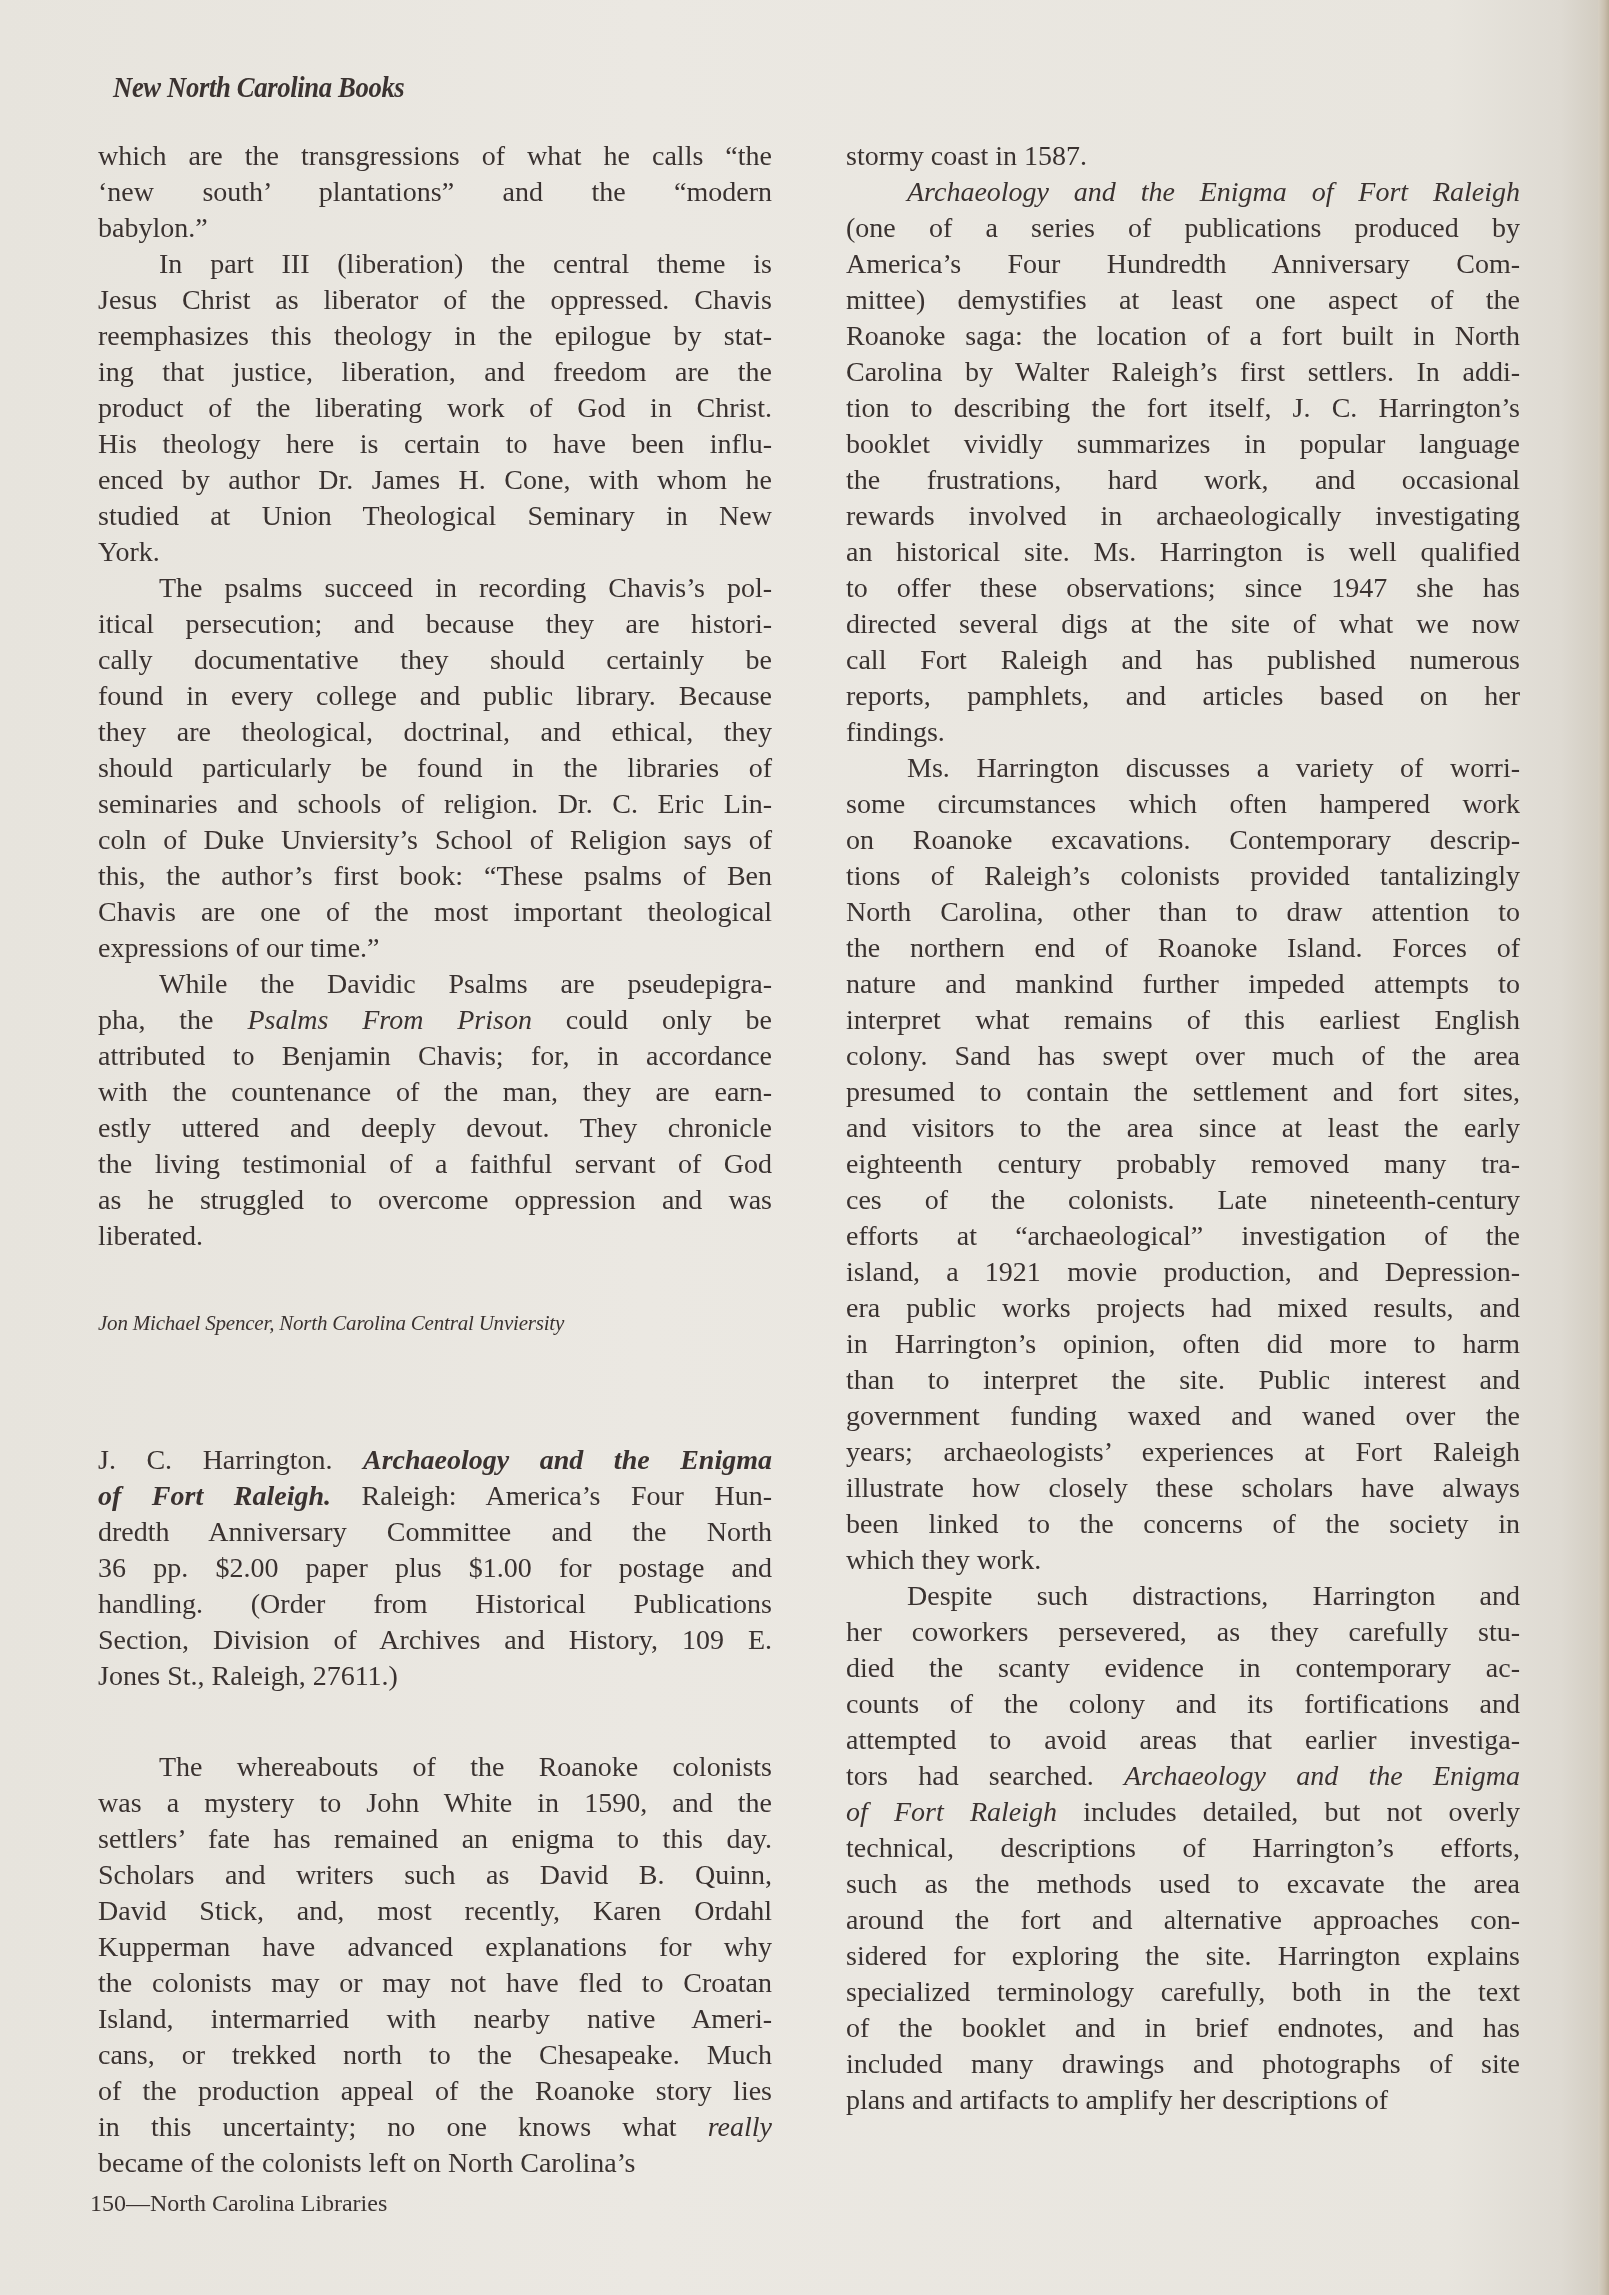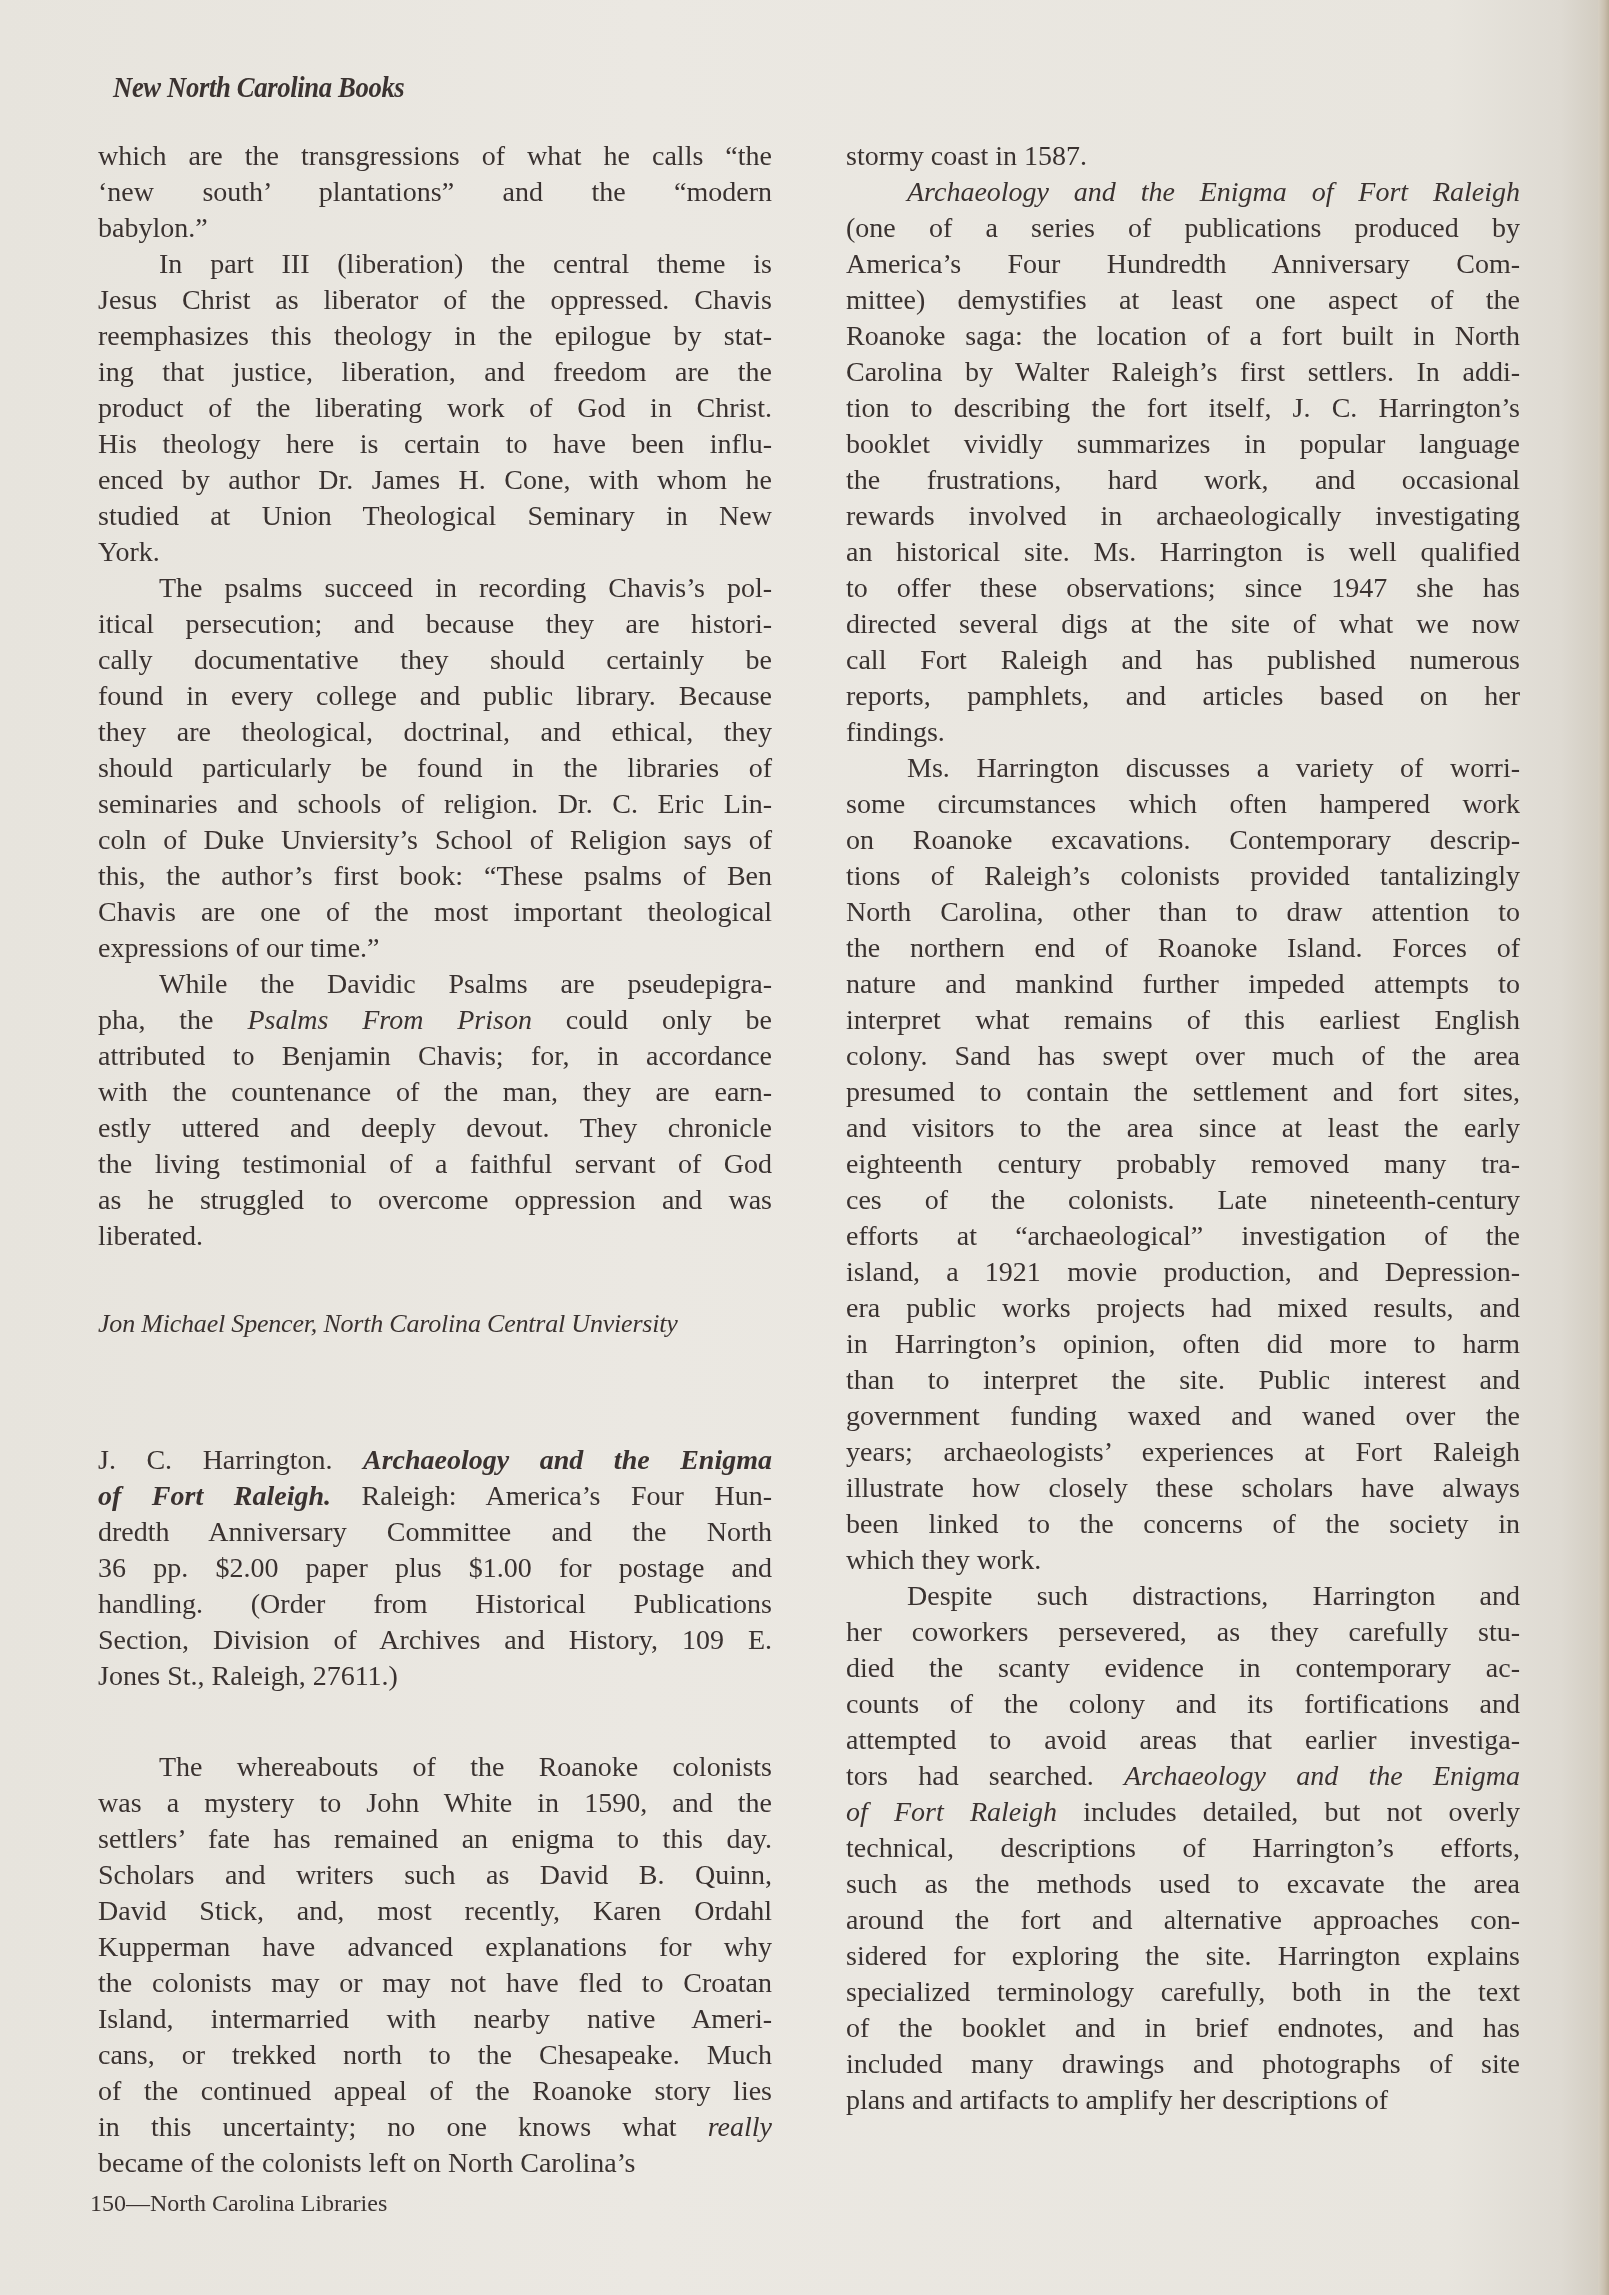--- a/index.html
+++ b/index.html
@@ -58,21 +58,21 @@
       white-space: nowrap;
       overflow: visible;
     }
     .line.last {
       text-align-last: left;
     }
     .line.indent { padding-left: 61px; }
     em { }
     .bold-italic { font-style: italic; font-weight: bold; }
     .signature {
-      font-size: 26px;
+      font-size: 21px;
       font-style: italic;
       line-height: 27px;
       margin-top: 56px;
       margin-bottom: 105px;
       letter-spacing: -0.2px;
       white-space: nowrap;
     }
     .citation .line { white-space: nowrap; }
     .spacer { height: 55px; }
     .footer {
@@ -158,21 +158,21 @@
         <div>
           <span class="line indent">The whereabouts of the Roanoke colonists</span>
           <span class="line">was a mystery to John White in 1590, and the</span>
           <span class="line">settlers’ fate has remained an enigma to this day.</span>
           <span class="line">Scholars and writers such as David B. Quinn,</span>
           <span class="line">David Stick, and, most recently, Karen Ordahl</span>
           <span class="line">Kupperman have advanced explanations for why</span>
           <span class="line">the colonists may or may not have fled to Croatan</span>
           <span class="line">Island, intermarried with nearby native Ameri-</span>
           <span class="line">cans, or trekked north to the Chesapeake. Much</span>
-          <span class="line">of the continued appeal of the Roanoke story lies</span>
+          <span class="line">of the production appeal of the Roanoke story lies</span>
           <span class="line">in this uncertainty; no one knows what <em>really</em></span>
           <span class="line last">became of the colonists left on North Carolina’s</span>
         </div>
       </div>
   </div>
 
   <div class="column col-right">
     <div id="rightcol">
         <div>
           <span class="line last">stormy coast in 1587.</span>

